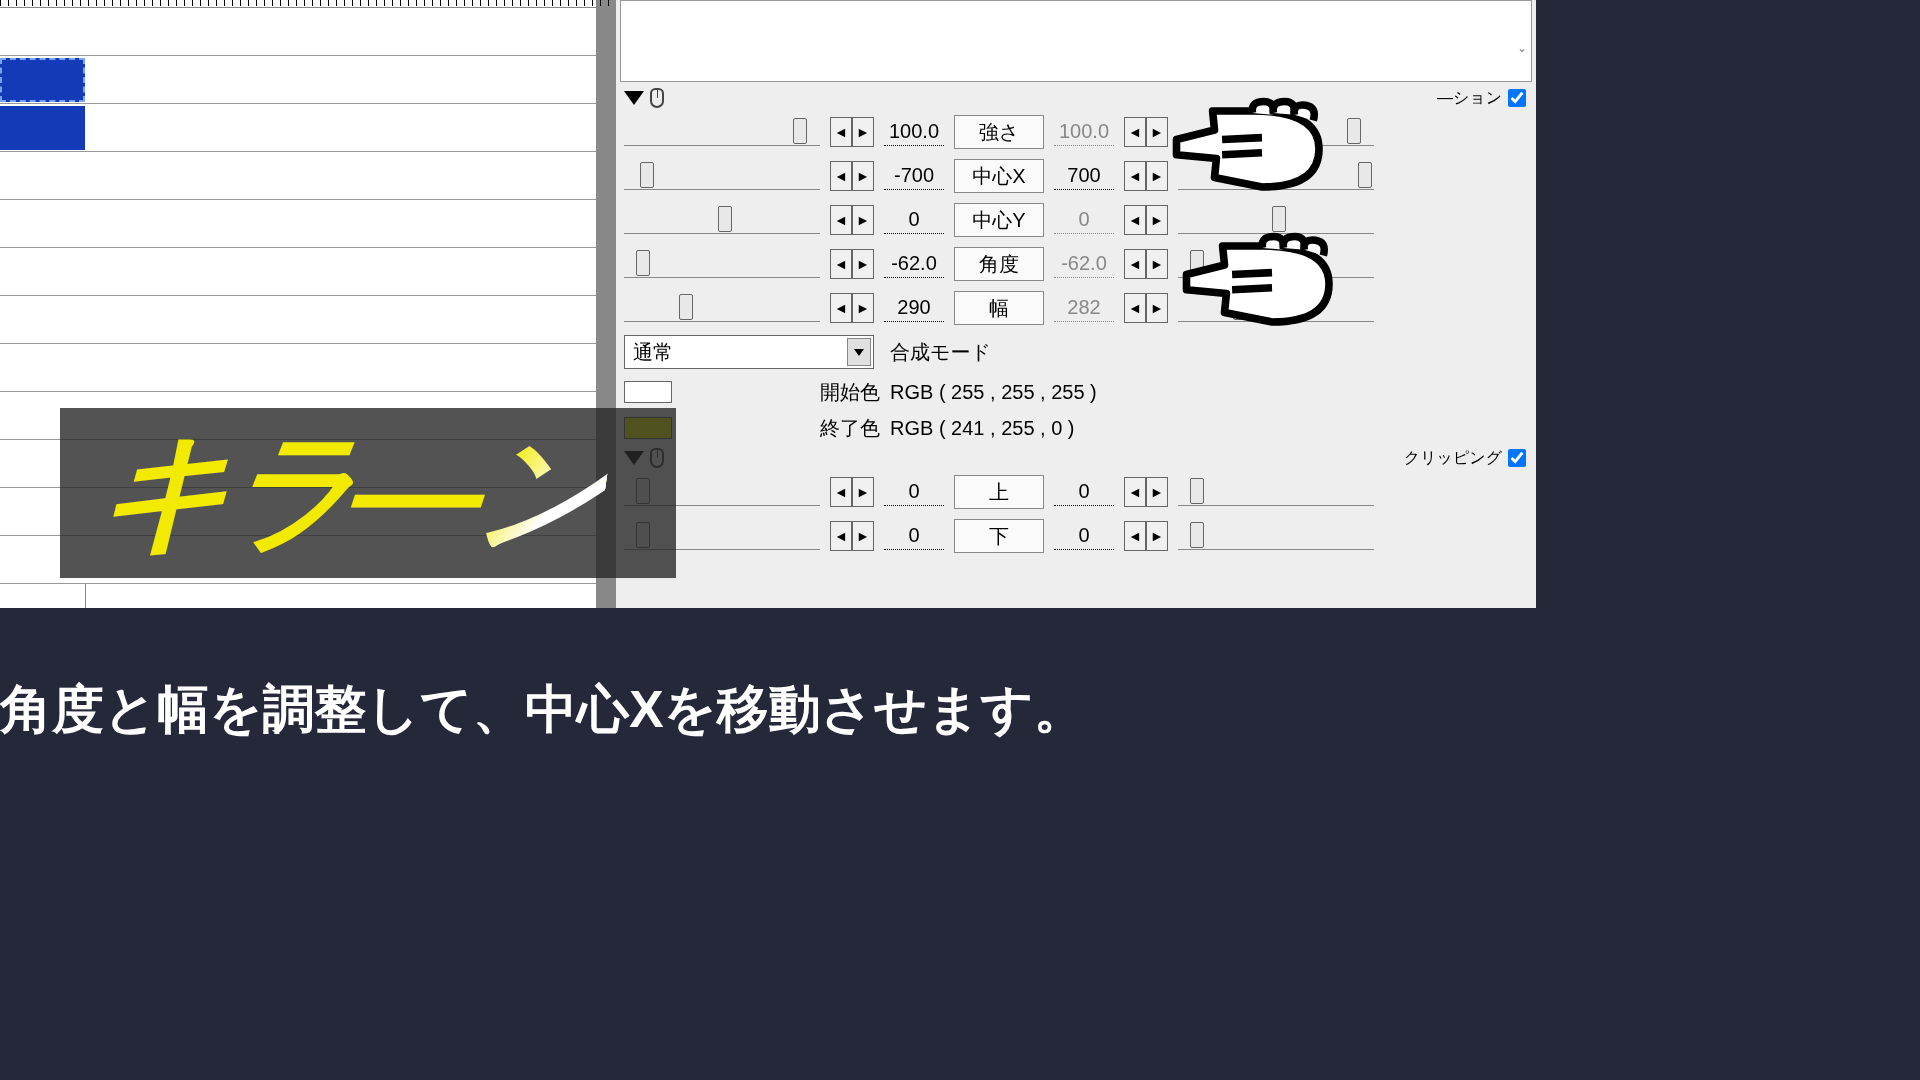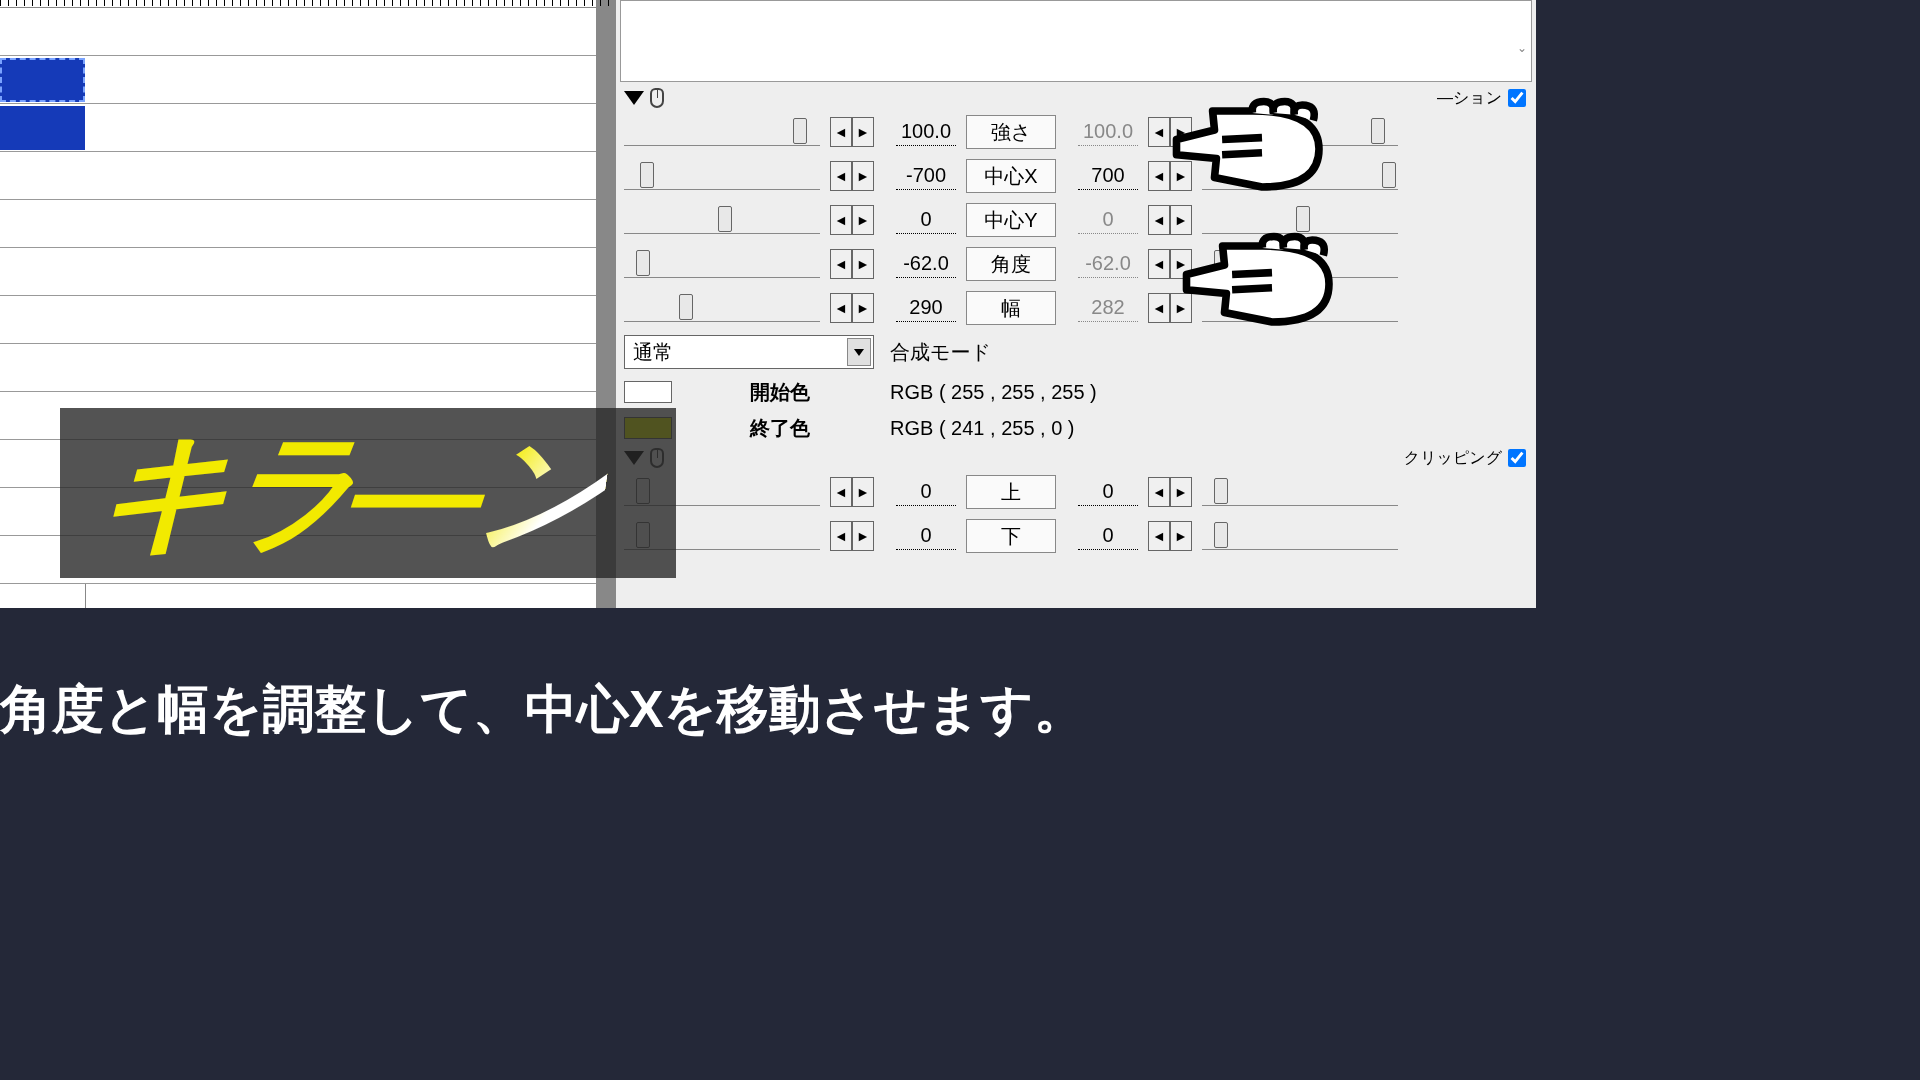--- a/index.html
+++ b/index.html
@@ -30,33 +30,33 @@
   .mouse-icon { display: inline-block; width: 14px; height: 20px; border: 2px solid #444; border-radius: 7px 7px 9px 9px; position: relative; }
   .mouse-icon::before { content: ""; position: absolute; top: 0; left: 50%; width: 1px; height: 8px; background: #444; }
   .section-right { position: absolute; right: 10px; display: flex; align-items: center; gap: 6px; font-size: 16px; }
   .section-right input[type=checkbox] { width: 18px; height: 18px; }
   
   .param-row { display: flex; align-items: center; gap: 10px; padding: 3px 8px; height: 44px; }
   .slider-box { width: 196px; height: 20px; position: relative; border-bottom: 1px solid #888; margin-top: 8px; }
   .slider-thumb { position: absolute; top: -8px; width: 14px; height: 26px; background: #e8e8e8; border: 1px solid #666; border-radius: 2px; }
   .spinners { display: flex; }
   .spin-btn { width: 22px; height: 30px; background: #f0f0f0; border: 1px solid #666; display: flex; align-items: center; justify-content: center; font-size: 14px; cursor: pointer; }
-  .val-box { width: 60px; text-align: center; font-size: 20px; border-bottom: 1px dotted #000; padding: 2px 0; margin-left: 12px; }
+  .val-box { width: 60px; text-align: center; font-size: 20px; border-bottom: 1px dotted #000; padding: 2px 0; }
   .val-box.dim { color: #888; border-bottom: 1px dotted #888; }
   .label-box { width: 90px; height: 34px; background: #fafafa; border: 1px solid #888; display: flex; align-items: center; justify-content: center; font-size: 20px; }
   
   .dropdown-row { display: flex; align-items: center; gap: 16px; padding: 4px 8px; height: 44px; }
   .dropdown { width: 250px; height: 34px; border: 1px solid #666; background: #fff; display: flex; align-items: center; padding: 0 8px; font-size: 20px; position: relative; }
   .dd-arrow { position: absolute; right: 2px; top: 2px; width: 24px; height: 28px; background: #e0e0e0; border: 1px solid #888; display: flex; align-items: center; justify-content: center; }
   .dd-arrow::after { content: ""; border-left: 5px solid transparent; border-right: 5px solid transparent; border-top: 7px solid #000; }
   .dd-label { font-size: 20px; }
   
   .color-row { display: flex; align-items: center; padding: 2px 8px; height: 36px; font-size: 20px; }
   .color-swatch { width: 48px; height: 22px; border: 1px solid #666; margin-right: 8px; }
-  .color-label { width: 200px; text-align: center; font-weight: bold; }
+  .color-label { width: 200px; text-align: right; }
   .color-value { margin-left: 10px; }
   
   
   .kira-overlay { position: absolute; top: 408px; left: 60px; width: 616px; height: 170px; background: rgba(40,40,40,0.8); z-index: 10; display:flex; align-items:center; padding-left: 40px; }
   .kira-text { font-size: 130px; font-weight: 900; color: #f2ea00; font-style: italic; letter-spacing: -6px; font-family: "Yu Gothic", sans-serif; transform: skewX(-8deg); white-space: nowrap; }
   .kira-text .fade { background: linear-gradient(120deg, #f2ea00 20%, #fff 60%); -webkit-background-clip: text; background-clip: text; color: transparent; }
   
   .bottom-caption { position: absolute; top: 608px; left: 0; width: 1536px; height: 203px; background: #242838; display: flex; align-items: center; justify-content: flex-start; }
   .bottom-caption span { color: #fff; font-size: 52px; font-weight: 700; }
   

